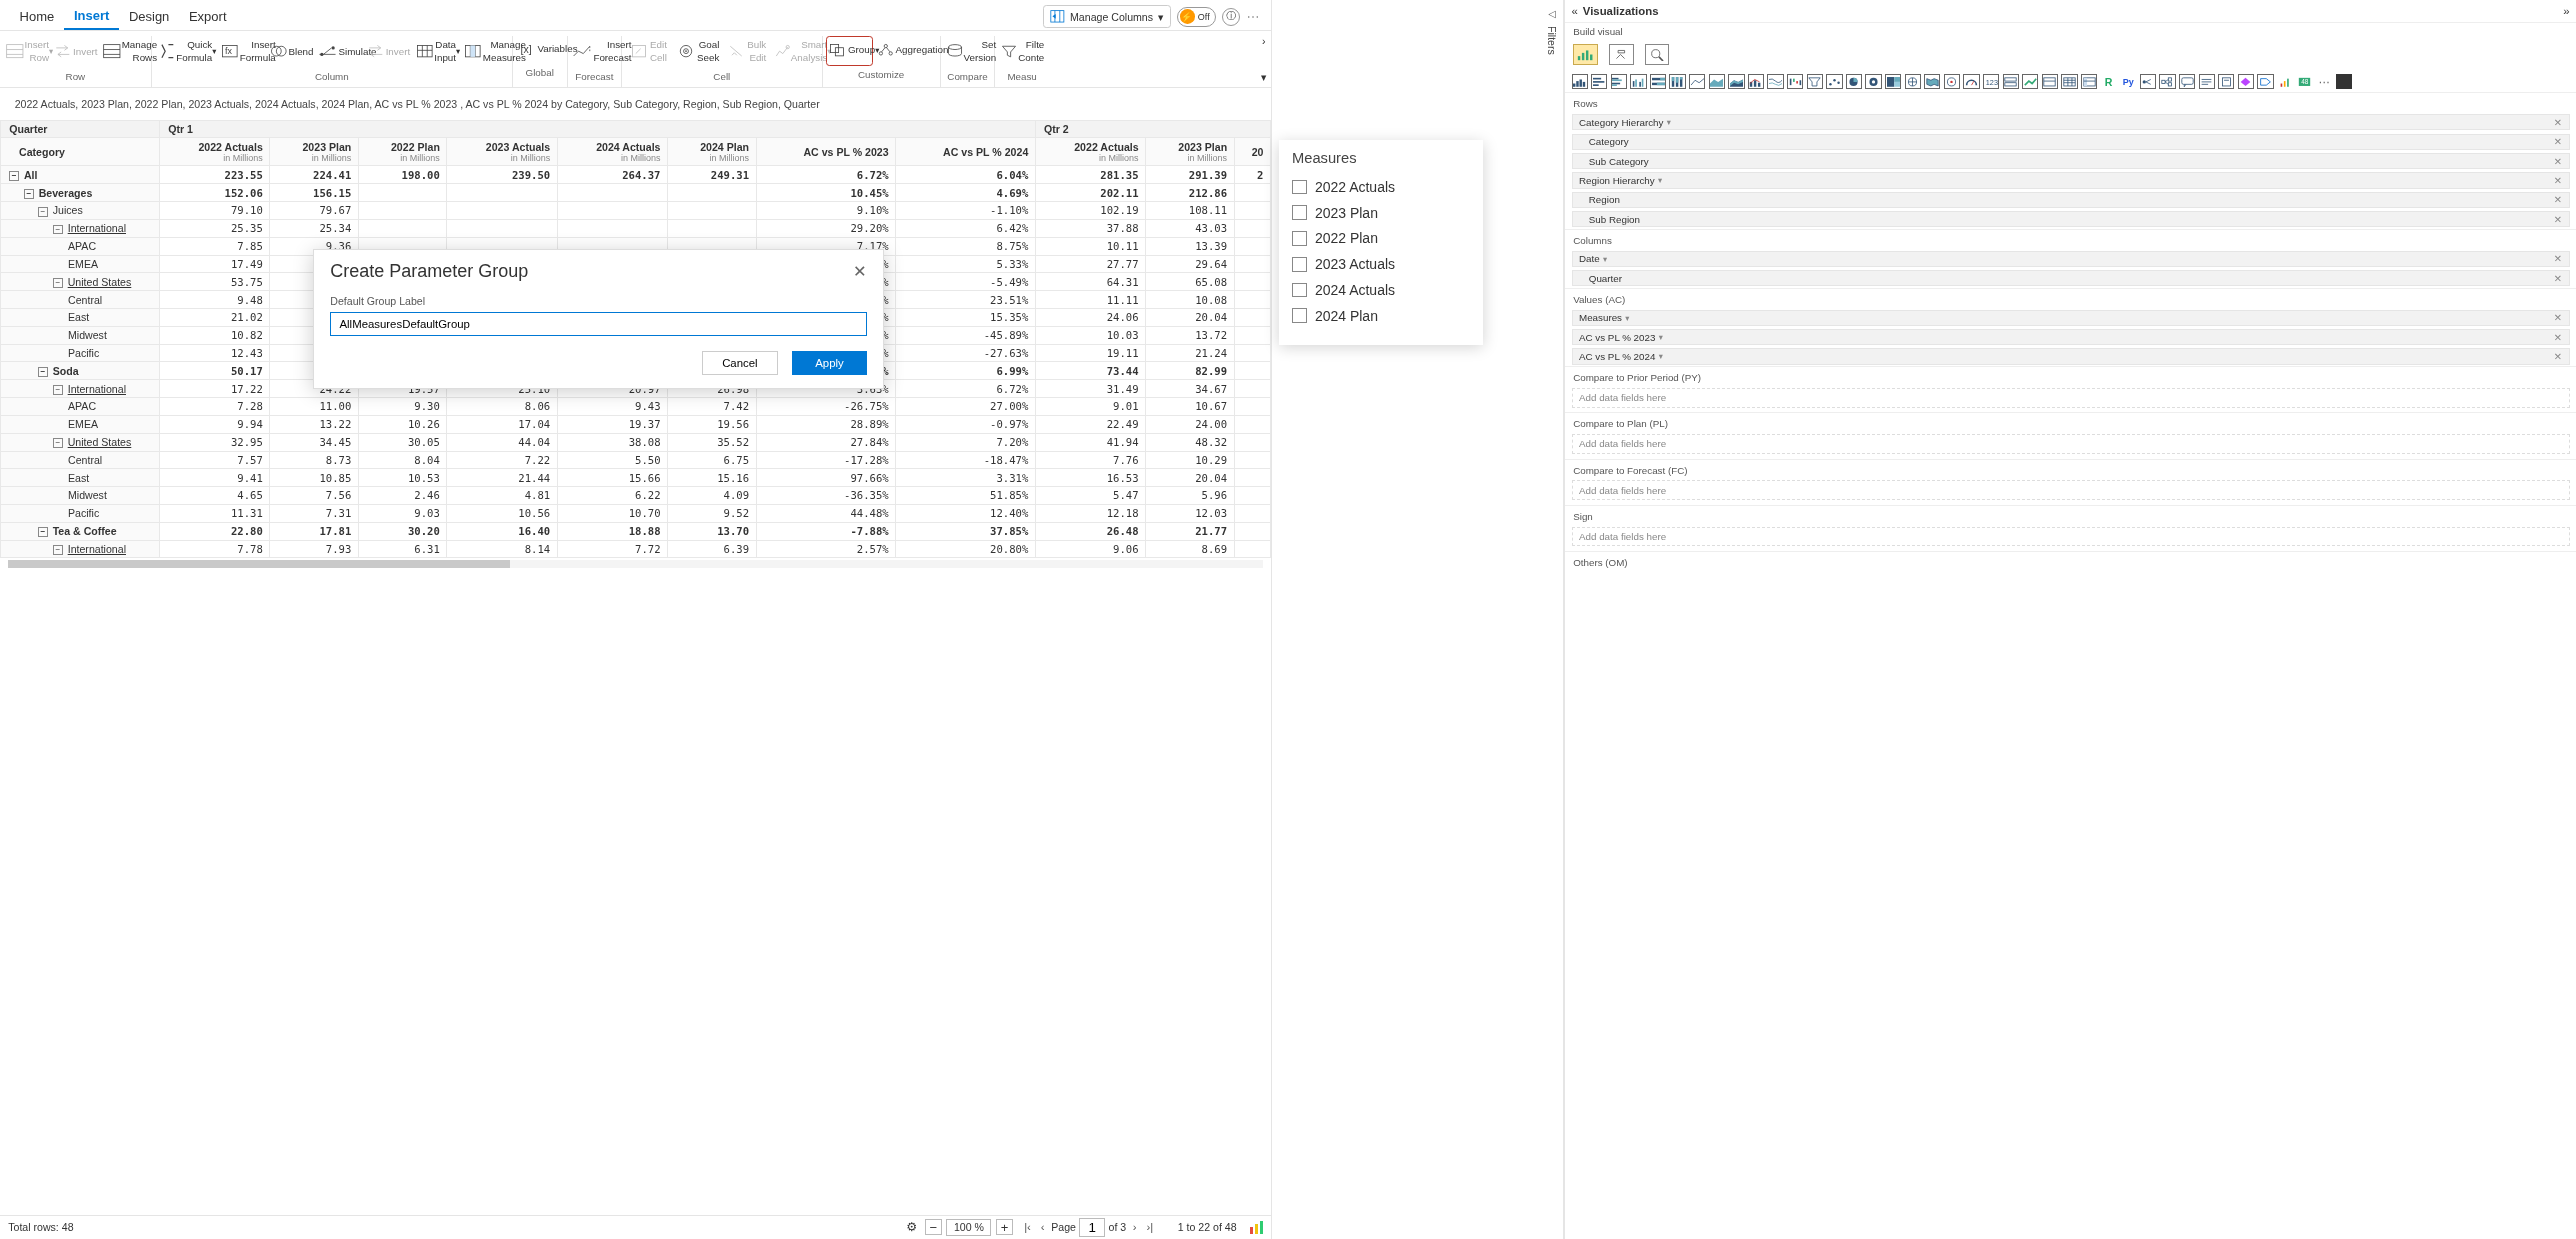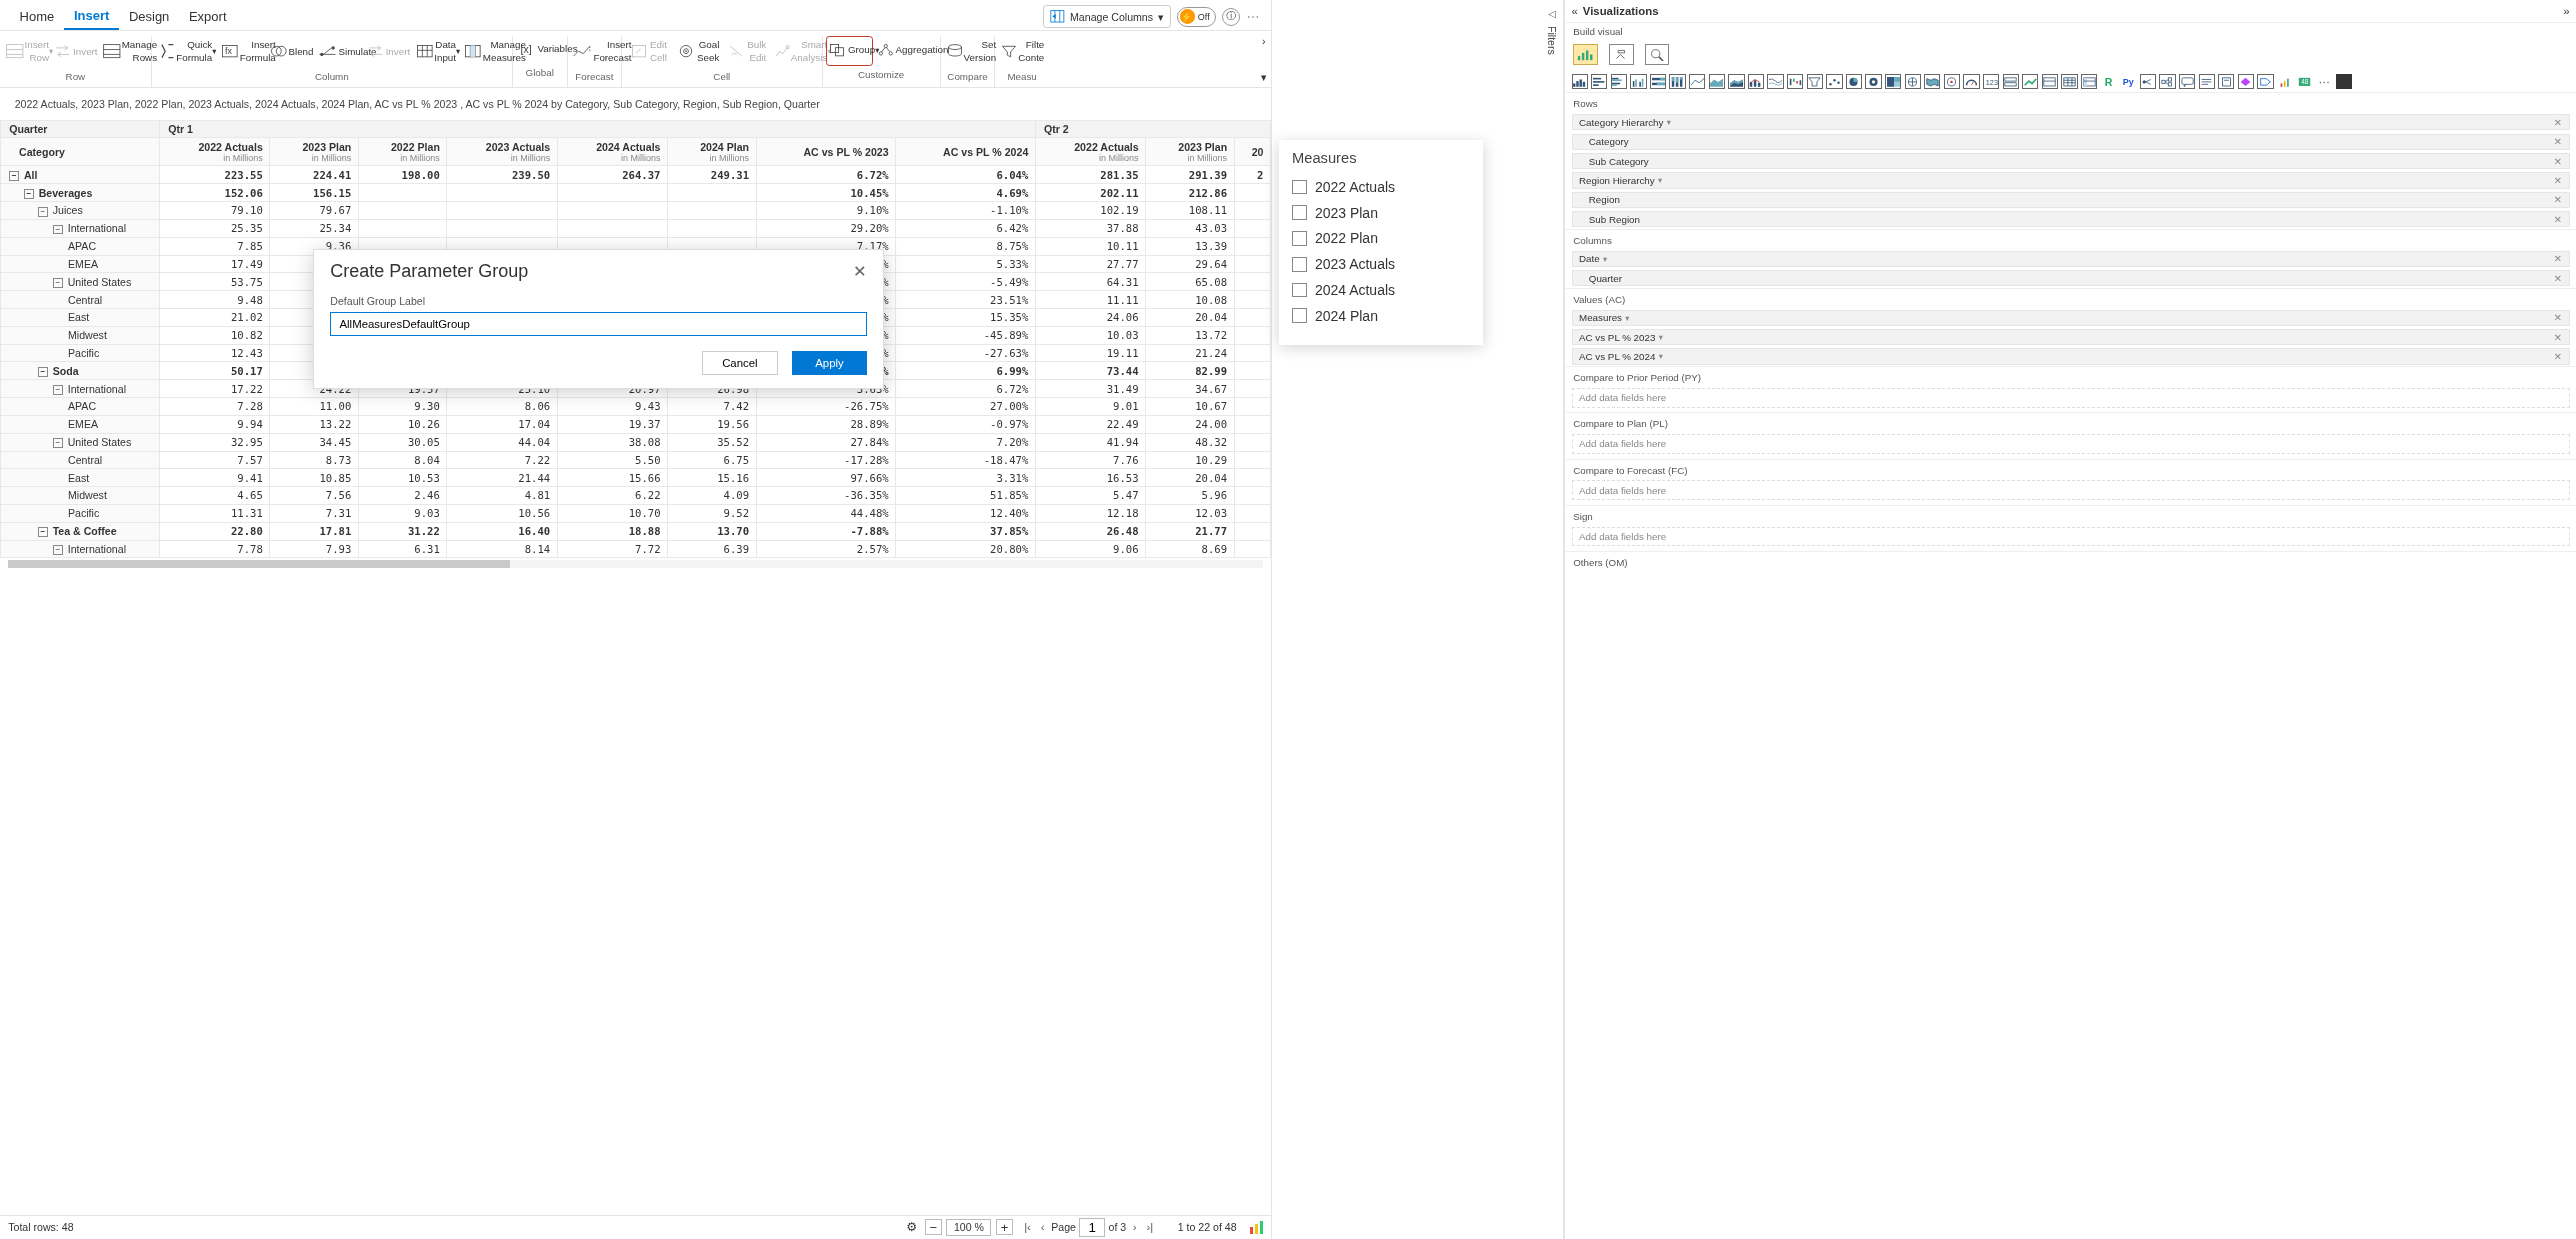--- a/index.html
+++ b/index.html
@@ -33,21 +33,21 @@
 .grid td { text-align: right; font-family: Consolas, monospace; }
 .grid td.left { text-align: left; font-family: "Segoe UI", Arial, sans-serif; margin-left: 27px; }
 .row-header { background: #fafafa; text-align: left !important; }
 .quarter-header th { background: #f3f3f3; text-align: left; padding-left: 8.2px; font-weight: 600; }
 .col-sub { font-size: 9px; color: #888; font-weight: 400; display: block; text-align: right; }
 .all-row td { font-weight: 700; }
 .bold-row td { font-weight: 700; }
 .indent-0 { padding-left: 8.2px !important; }
 .indent-1 { padding-left: 23px !important; }
 .indent-2 { padding-left: 37px !important; }
-.indent-3 { padding-left: 52px !important; }
+.indent-3 { padding-left: 52px !important; text-decoration: underline; }
 .indent-4 { padding-left: 67px !important; }
 .expander { display: inline-block; width: 9.8px; height: 9.8px; border: 0.8px solid #888; text-align: center; line-height: 8.2px; font-size: 8.2px; margin-right: 4.9px; vertical-align: middle; cursor: pointer; }
 .status-bar { display: flex; align-items: center; border-top: 0.8px solid #e5e5e5; padding: 2.4px 8.2px; font-size: 10.6px; gap: 8.2px; }
 .status-bar .spacer { flex: 1; }
 .zoom-group { display: flex; align-items: center; gap: 4.9px; }
 .zoom-btn { width: 16.3px; height: 16.3px; border: 0.8px solid #bbb; display: flex; align-items: center; justify-content: center; cursor: pointer; font-size: 13px; }
 .zoom-val { border: 0.8px solid #bbb; padding: 1.6px 6.5px; }
 .pager { display: flex; align-items: center; gap: 3.3px; }
 .pager span.btn { cursor: pointer; padding: 0 3.3px; color: #555; font-size: 11.4px; }
 .page-num { border: 0.8px solid #bbb; width: 26px; text-align: center; padding: 0.8px 1.6px; }
@@ -691,21 +691,21 @@
               <td>44.48%</td>
               <td>12.40%</td>
               <td>12.18</td>
               <td>12.03</td>
               <td></td>
             </tr>
             <tr class="bold-row">
               <td class="left row-header indent-2"><span class="expander">−</span>Tea &amp; Coffee</td>
               <td>22.80</td>
               <td>17.81</td>
-              <td>31.22</td>
+              <td>30.20</td>
               <td>16.40</td>
               <td>18.88</td>
               <td>13.70</td>
               <td>-7.88%</td>
               <td>37.85%</td>
               <td>26.48</td>
               <td>21.77</td>
               <td></td>
             </tr>
             <tr>

